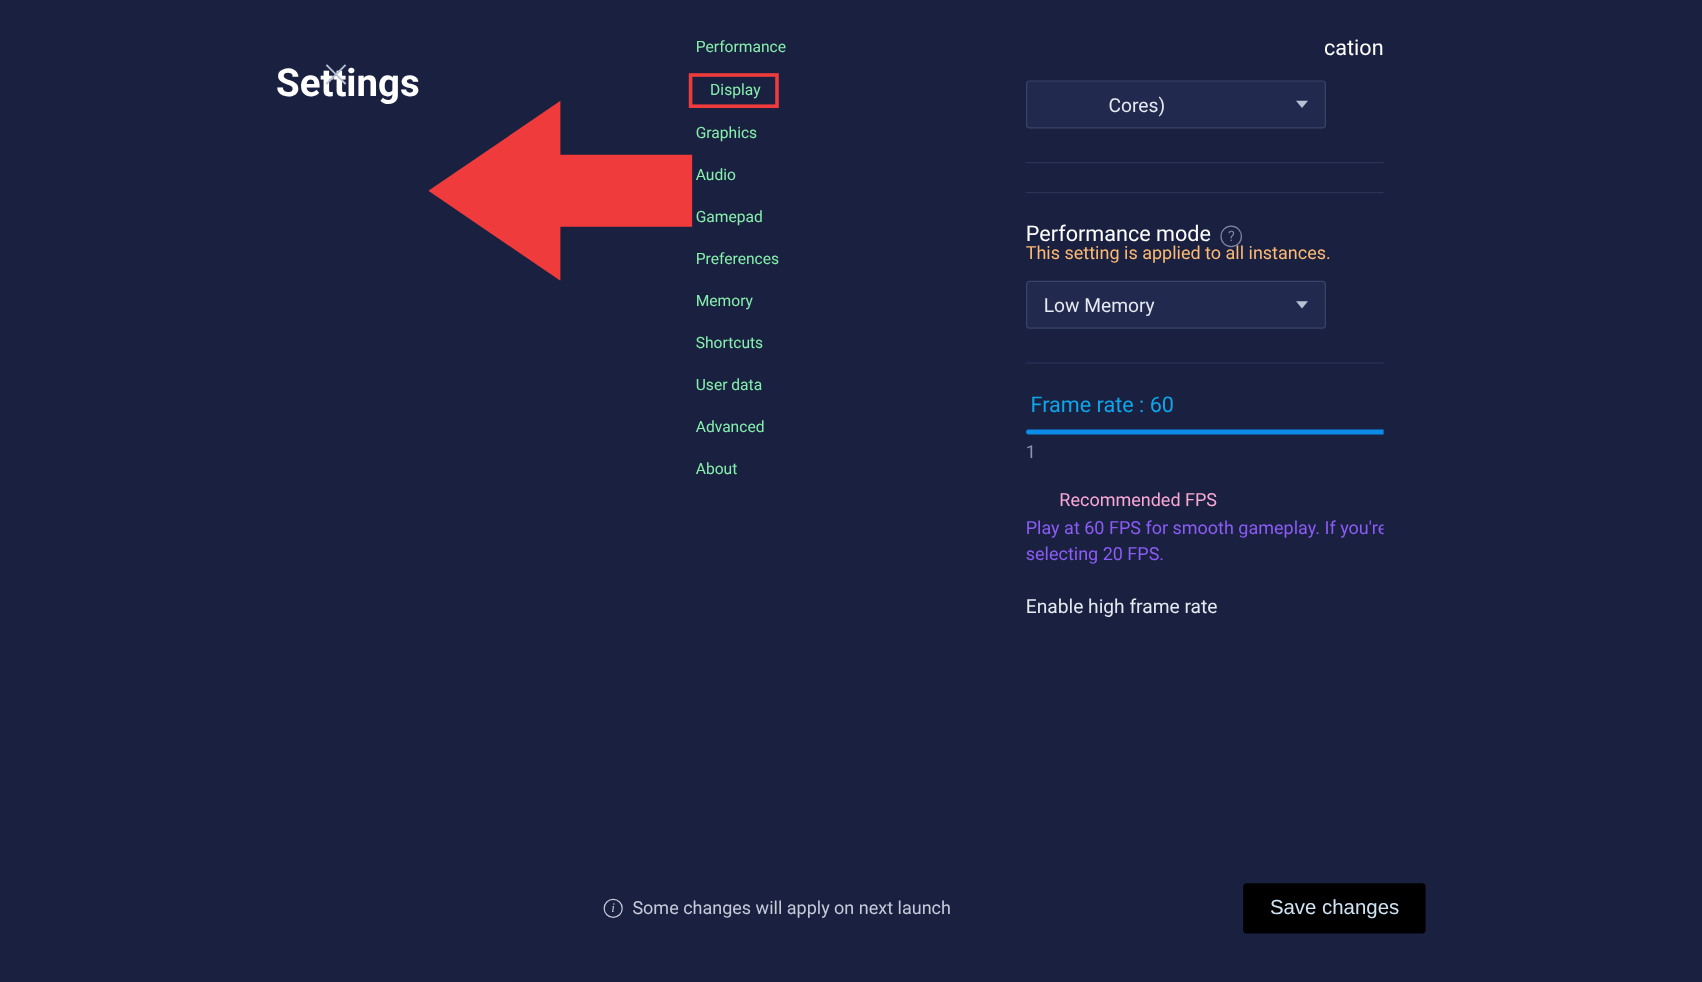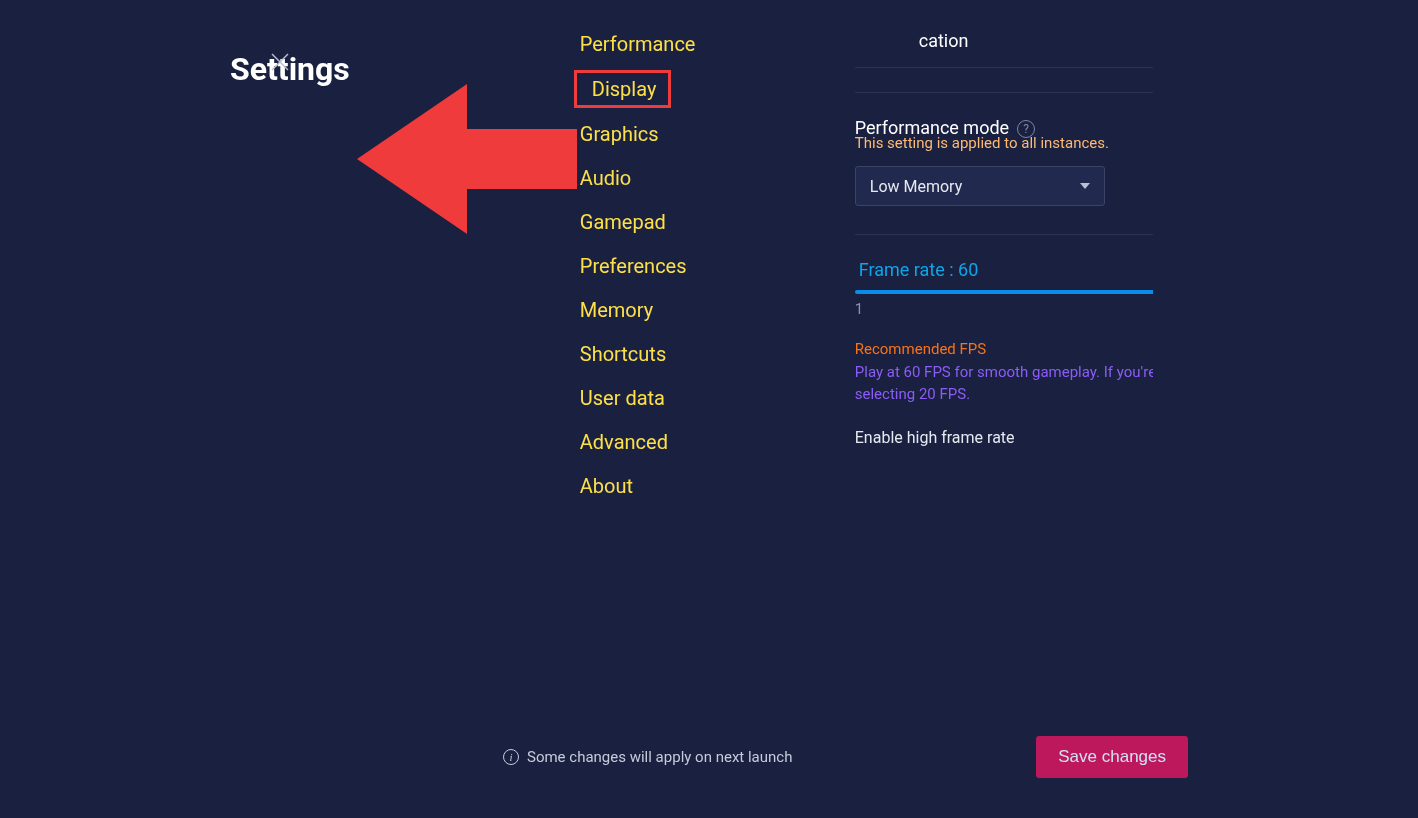--- a/index.html
+++ b/index.html
@@ -42,22 +42,22 @@
     overflow: hidden;
   }
   .sidebar {
     width: 470px;
     padding-left: 230px;
     display: flex;
     flex-direction: column;
     gap: 16px;
   }
   .side-item {
-    font-size: 20px;
-    color: #fde047;
+    font-size: 13px;
+    color: #86efac;
     cursor: pointer;
     padding: 2px 0;
     width: fit-content;
   }
   .side-item.highlighted {
     border: 3px solid #ef3b3b;
     padding: 4px 12px 4px 15px;
     margin-left: -6px;
     margin-top: -4px;
     margin-bottom: -4px;
@@ -164,22 +164,23 @@
   .slider-labels {
     display: flex;
     justify-content: space-between;
     width: 648px;
     font-size: 15px;
     color: #8c94ac;
     margin-bottom: 22px;
   }
   .rec-title {
     font-size: 15px;
-    color: #f97316;
+    color: #f9a8d4;
     margin-bottom: 4px;
+    margin-left: 28px;
   }
   .rec-body {
     font-size: 15px;
     color: #8b5cf6;
     width: 640px;
     line-height: 1.45;
     margin-bottom: 22px;
   }
 
   .toggle-row {
@@ -226,21 +227,21 @@
     border: 1.5px solid #c6cbd9;
     border-radius: 50%;
     display: inline-flex;
     align-items: center;
     justify-content: center;
     font-size: 11px;
     font-style: italic;
     font-family: Georgia, serif;
   }
   .save-btn {
-    background: #be185d;
+    background: #000000;
     color: #d0e3f5;
     border: none;
     height: 42px;
     padding: 0 22px;
     font-size: 17px;
     border-radius: 3px;
     cursor: pointer;
   }
 
   
@@ -278,21 +279,25 @@
       <div class="side-item">Memory</div>
       <div class="side-item">Shortcuts</div>
       <div class="side-item">User data</div>
       <div class="side-item">Advanced</div>
       <div class="side-item">About</div>
     </div>
 
     <div class="main">
       <div class="main-scroll">
 
-        <div class="section-label" style="margin-left:64px;">cation</div>
+        <div class="section-label" style="margin-left:64px;text-align:right;">cation</div>
+        <div class="select">
+          <span style="margin-left:54px;">Cores)</span>
+          <span class="caret"></span>
+        </div>
         <div class="divider"></div>
 
         <div class="divider"></div>
 
         <div class="perf-label-row">
           <div class="section-label" style="margin-bottom:0;">Performance mode</div>
           <span class="help-icon">?</span>
         </div>
         <div class="section-sub">This setting is applied to all instances.</div>
         <div class="select">

